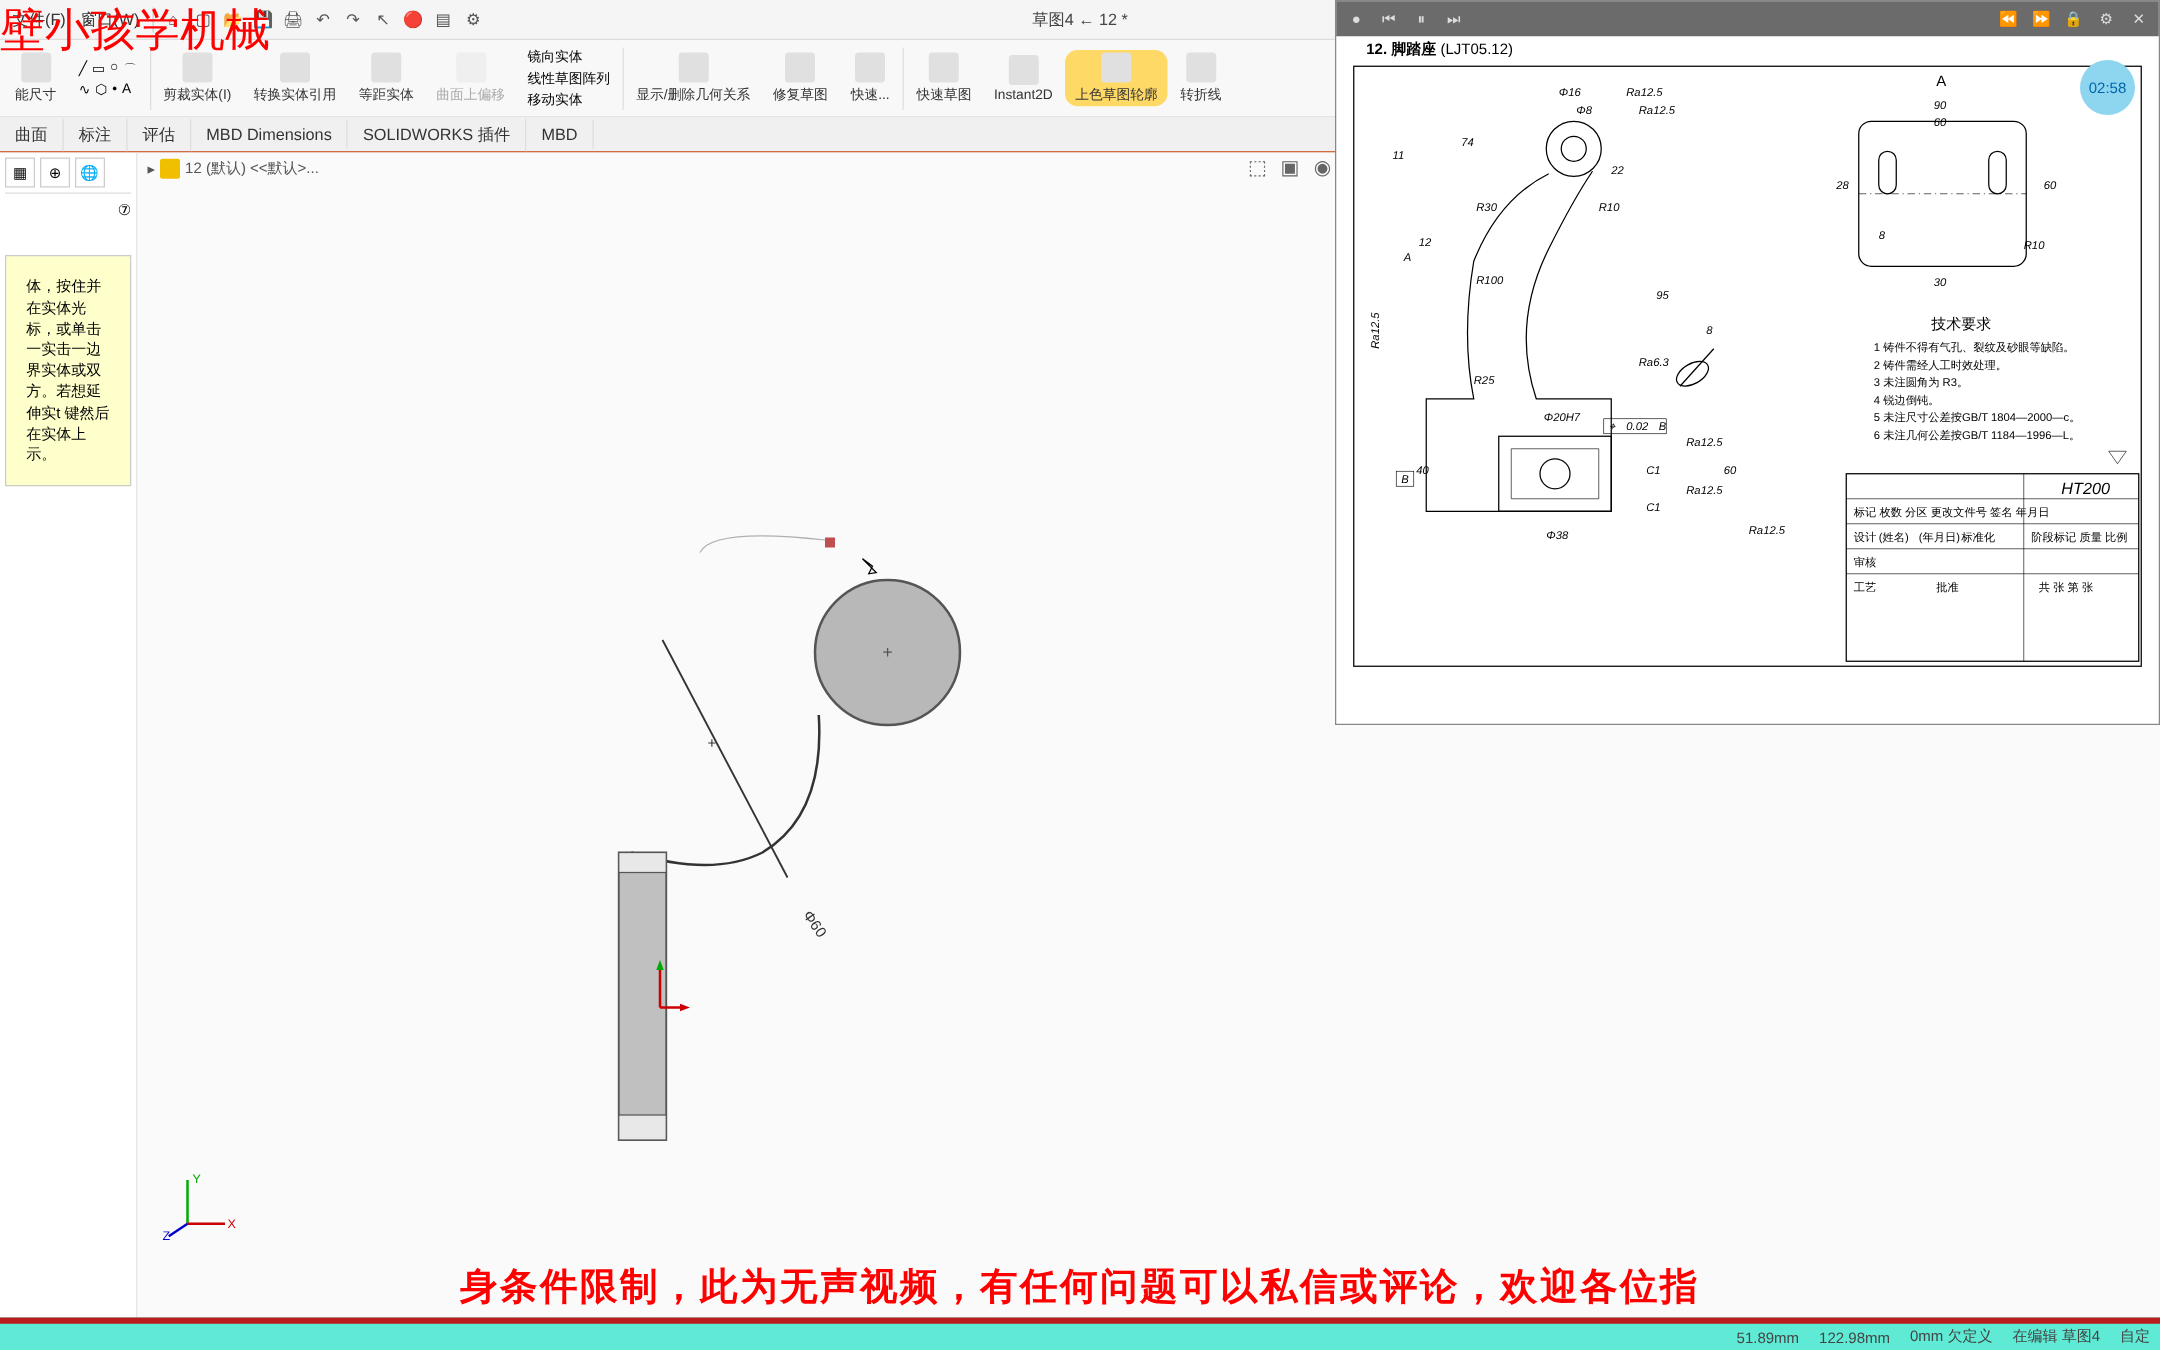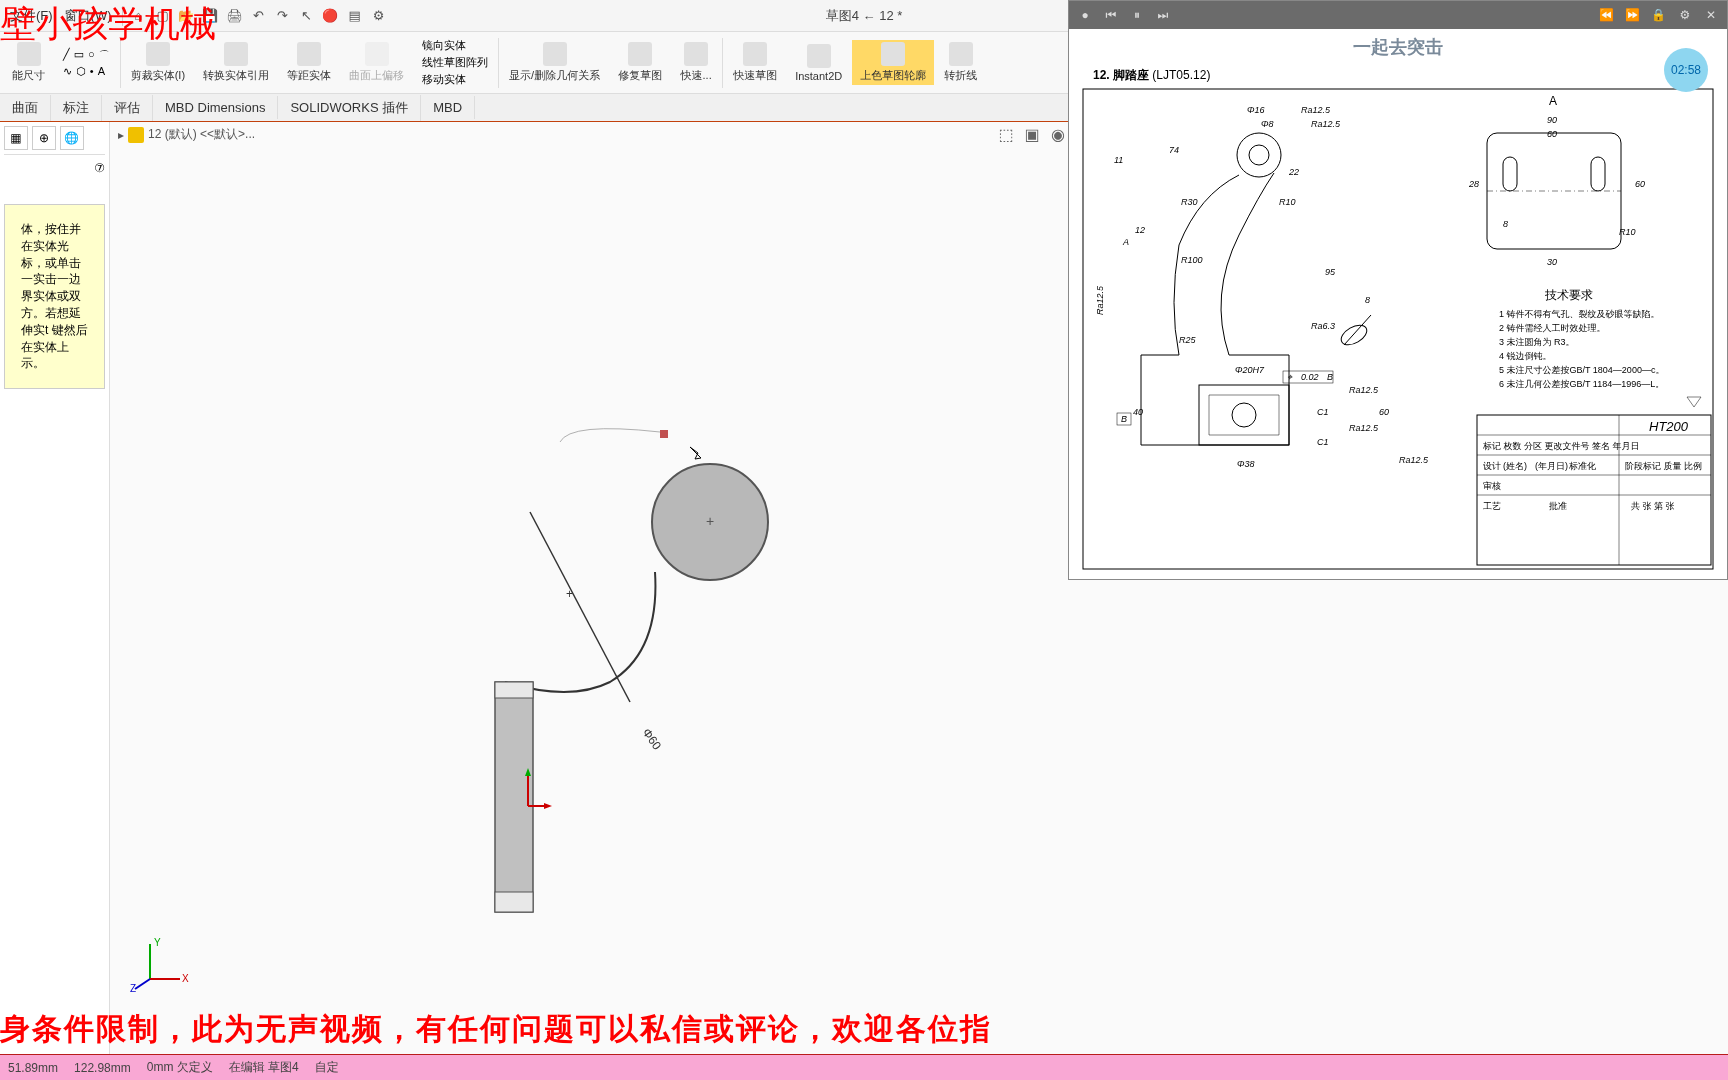--- a/index.html
+++ b/index.html
@@ -9,21 +9,21 @@
 .menubar .icon-btn { width: 24px; height: 24px; display: flex; align-items: center; justify-content: center; color: #555; cursor: pointer; }
 .menubar .menu-txt { padding: 0 6px; color: #333; cursor: pointer; }
 .menubar .divider { width: 1px; height: 20px; background: #ccc; margin: 0 4px; }
 .menubar .doc-title { position: absolute; left: 50%; transform: translateX(-50%); color: #444; }
 .menubar .search-box { position: absolute; right: 90px; width: 200px; height: 22px; border: 1px solid #ccc; background: #fff; display: flex; align-items: center; padding: 0 6px; font-size: 12px; }
 .menubar .win-btns { position: absolute; right: 4px; display: flex; gap: 8px; }
 
 .ribbon { height: 62px; background: #f8f8f8; border-bottom: 1px solid #ddd; display: flex; align-items: center; padding: 0 4px; gap: 2px; }
 .ribbon .rbtn { display: flex; flex-direction: column; align-items: center; padding: 2px 8px; font-size: 11px; color: #333; cursor: pointer; min-width: 48px; }
 .ribbon .rbtn .ric { width: 24px; height: 24px; background: #e0e0e0; margin-bottom: 2px; border-radius: 3px; }
-.ribbon .rbtn.active { background: #ffd966; }
+.ribbon .rbtn.active { background: #ffd966; border-radius: 10px; }
 .ribbon .rgroup { display: flex; flex-direction: column; gap: 2px; font-size: 11px; padding: 0 8px; }
 .ribbon .divider { width: 1px; height: 50px; background: #ddd; }
 
 .tabs { height: 28px; background: #f0f0f0; border-bottom: 1px solid #c2410c; display: flex; align-items: center; font-size: 13px; }
 .tabs .tab { padding: 4px 12px; color: #333; cursor: pointer; border-right: 1px solid #ddd; }
 
 .main { display: flex; height: calc(100% - 148px); position: relative; }
 .sidepanel { width: 110px; background: #fff; border-right: 1px solid #ddd; font-size: 12px; padding: 4px; }
 .sidepanel .sp-tabs { display: flex; gap: 4px; border-bottom: 1px solid #ddd; padding-bottom: 4px; }
 .sidepanel .sp-tab { width: 24px; height: 24px; border: 1px solid #ccc; display: flex; align-items: center; justify-content: center; }
@@ -43,23 +43,23 @@
 .drawing-overlay { position: absolute; right: 0; top: 0; width: 660px; height: 580px; background: #fff; border: 1px solid #888; z-index: 50; }
 .drawing-overlay .titlebar { height: 28px; background: #6b6b6b; display: flex; align-items: center; padding: 0 8px; gap: 10px; color: #fff; }
 .drawing-overlay .titlebar .ctrl { width: 16px; height: 16px; color: #ddd; cursor: pointer; display: flex; align-items: center; justify-content: center; font-size: 12px; }
 .drawing-overlay .titlebar .spacer { flex: 1; }
 .drawing-overlay .overlay-title { text-align: center; color: #7a8a9a; font-size: 18px; padding: 6px 0; font-weight: bold; }
 .drawing-overlay .drawing-body { padding: 10px; height: calc(100% - 60px); position: relative; font-size: 10px; }
 
 .timer-badge { position: absolute; right: 20px; top: 48px; width: 44px; height: 44px; border-radius: 50%; background: #8ed6f0; display: flex; align-items: center; justify-content: center; font-size: 12px; color: #0066aa; z-index: 60; }
 
 .watermark-top { position: absolute; left: 0; top: 0; color: #ff0000; font-size: 36px; font-weight: normal; z-index: 100; pointer-events: none; }
-.watermark-bottom { position: absolute; left: 0; bottom: 30px; right: 0; color: #ff0000; font-size: 30px; font-weight: bold; z-index: 100; text-align: left; white-space: nowrap; pointer-events: none; letter-spacing: 2px; }
-
-.statusbar { position: absolute; bottom: 0; left: 0; right: 0; height: 26px; background: #f9a8d4; border-top: 1px solid #b91c1c; display: flex; align-items: center; justify-content: flex-start; padding: 0 8px; font-size: 12px; color: #444; gap: 16px; }
+.watermark-bottom { position: absolute; left: 0; bottom: 30px; right: 0; color: #ff0000; font-size: 30px; font-weight: bold; z-index: 100; text-align: center; white-space: nowrap; pointer-events: none; letter-spacing: 2px; }
+
+.statusbar { position: absolute; bottom: 0; left: 0; right: 0; height: 26px; background: #5eead4; border-top: 5px solid #b91c1c; display: flex; align-items: center; justify-content: flex-end; padding: 0 8px; font-size: 12px; color: #444; gap: 16px; }
 
 
 .eng-line { stroke: #000; stroke-width: 1; fill: none; }
 .eng-thin { stroke: #000; stroke-width: 0.5; fill: none; }
 .eng-dim { font-size: 9px; fill: #000; font-style: italic; }
 </style>
 </head>
 <body>
 
 <div class="menubar">
@@ -231,21 +231,20 @@
     <span class="ctrl">⏮</span>
     <span class="ctrl">⏸</span>
     <span class="ctrl">⏭</span>
     <span class="spacer"></span>
     <span class="ctrl">⏪</span>
     <span class="ctrl">⏩</span>
     <span class="ctrl">🔒</span>
     <span class="ctrl">⚙</span>
     <span class="ctrl">✕</span>
   </div>
-  <div class="overlay-title">一起去突击</div>
   <div class="drawing-body">
     <div style="position:absolute;top:2px;left:24px;font-size:12px">
       <b>12. 脚踏座</b>
       <span>(LJT05.12)</span>
     </div>
     <svg width="640" height="500">
       <rect x="4" y="14" width="630" height="480" class="eng-line"></rect>
 
       <circle cx="180" cy="80" r="22" class="eng-line"></circle>
       <circle cx="180" cy="80" r="10" class="eng-line"></circle>

